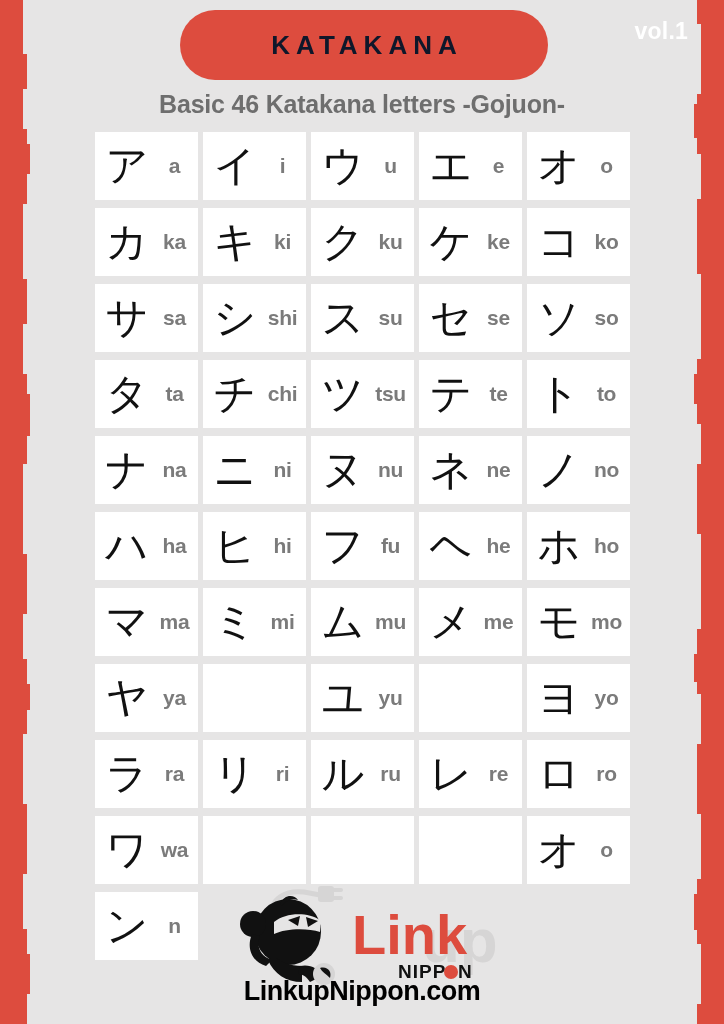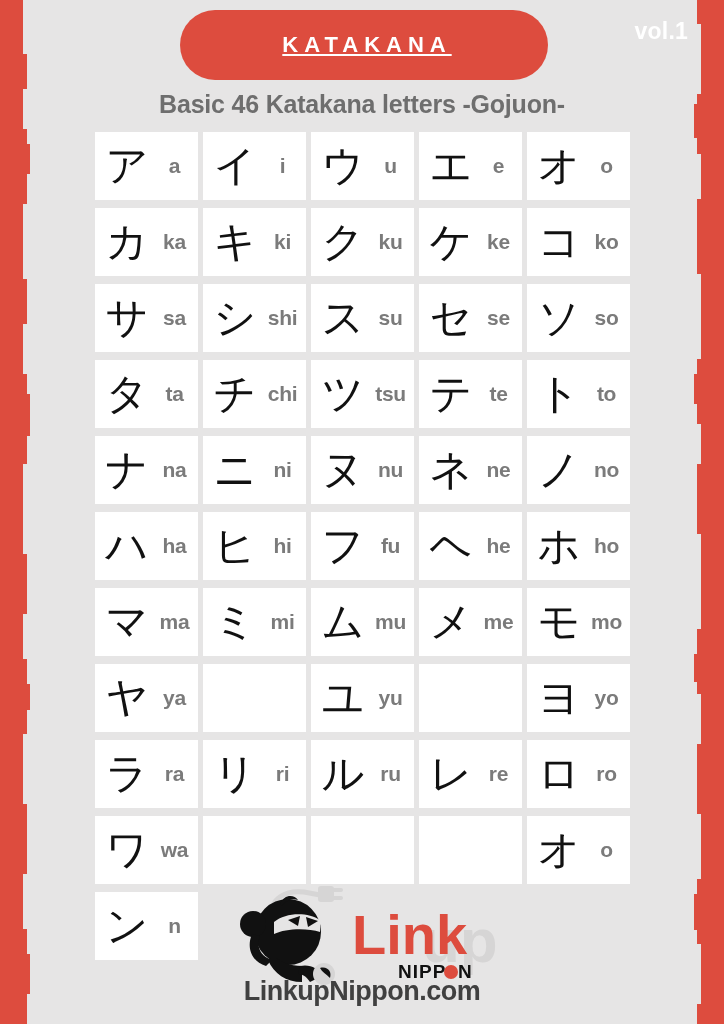--- a/index.html
+++ b/index.html
@@ -73,26 +73,25 @@
     top: 10px;
     width: 368px;
     height: 70px;
     background: #dd4c3e;
     border-radius: 36px;
     display: flex;
     align-items: center;
     justify-content: center;
   }
   .title-pill .title-text {
-    color: #ffffff;
-    font-size: 22px;
+    color: #0f172a;
+    font-size: 26px;
     font-weight: bold;
     letter-spacing: 6px;
     text-indent: 6px;
-    text-decoration: underline;
   }
 
   .subtitle {
     position: absolute;
     top: 90px;
     left: 0;
     width: 724px;
     text-align: center;
     color: #6e6e6e;
     font-size: 25px;
@@ -172,21 +171,21 @@
     top: 8px;
     width: 150px;
     height: 92px;
   }
   .url-text {
     position: absolute;
     left: 0;
     top: 96px;
     width: 724px;
     text-align: center;
-    color: #404040;
+    color: #000000;
     font-size: 27px;
     font-weight: bold;
     letter-spacing: -0.5px;
   }
 </style>
 </head>
 <body>
 
 <div class="page">
 

